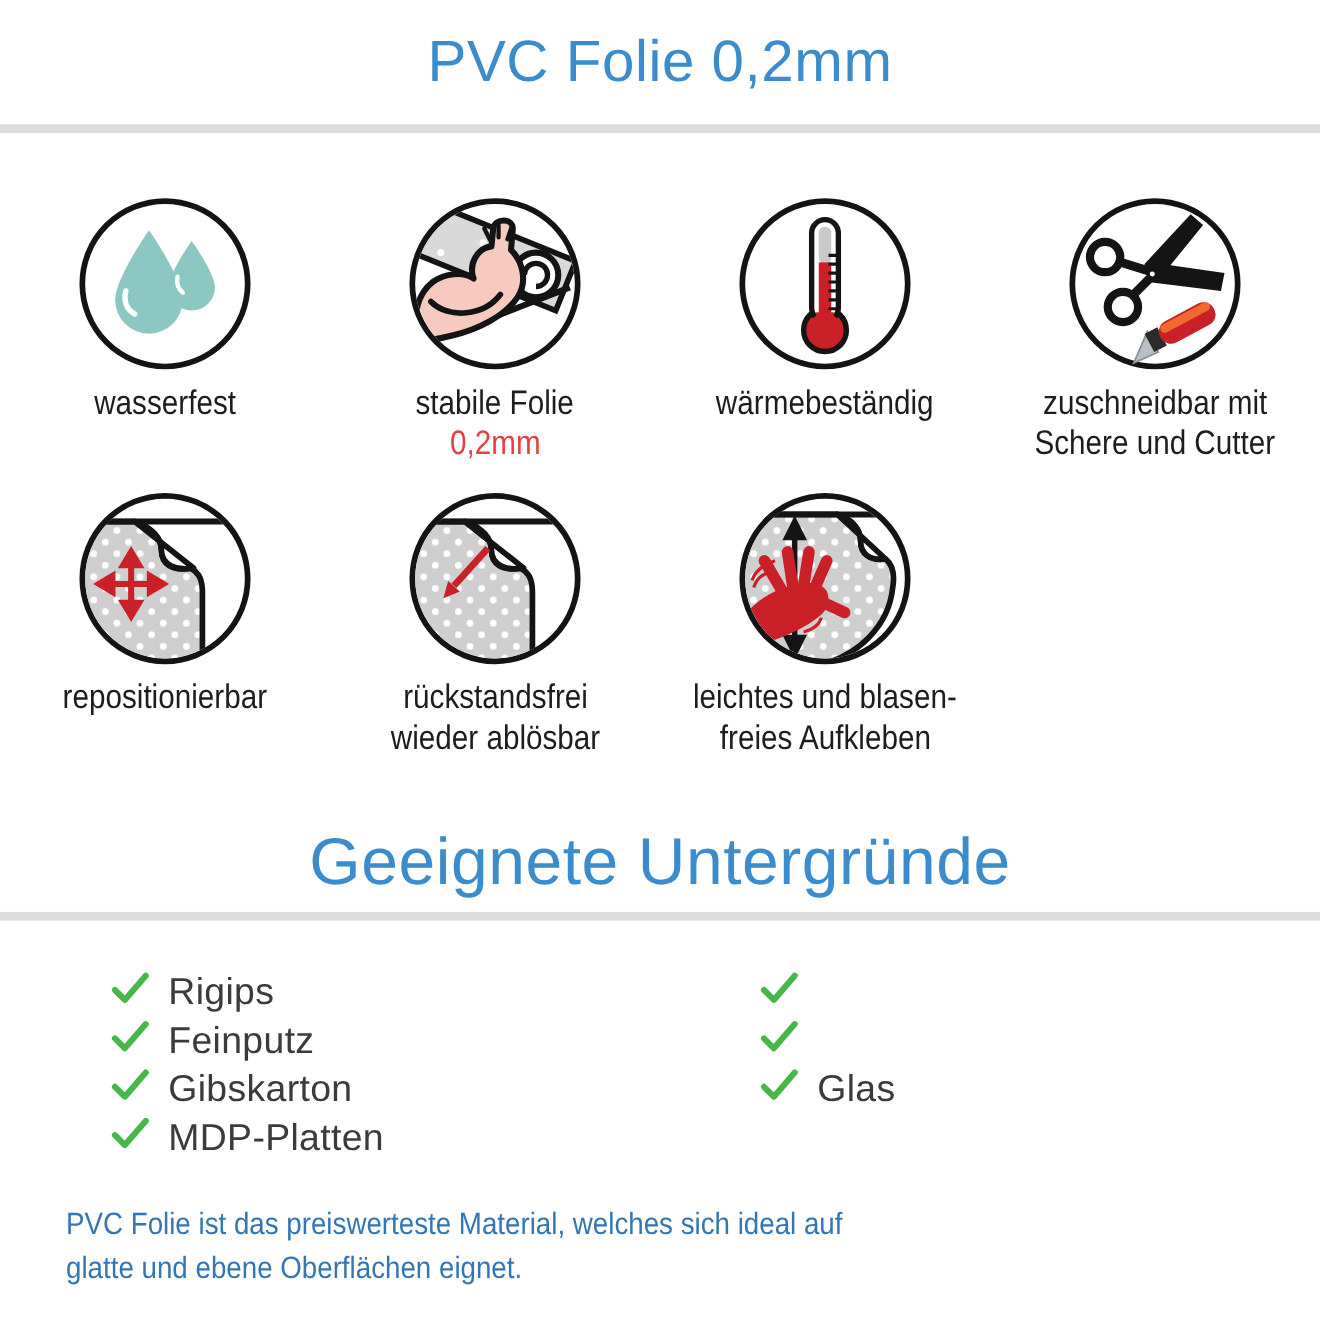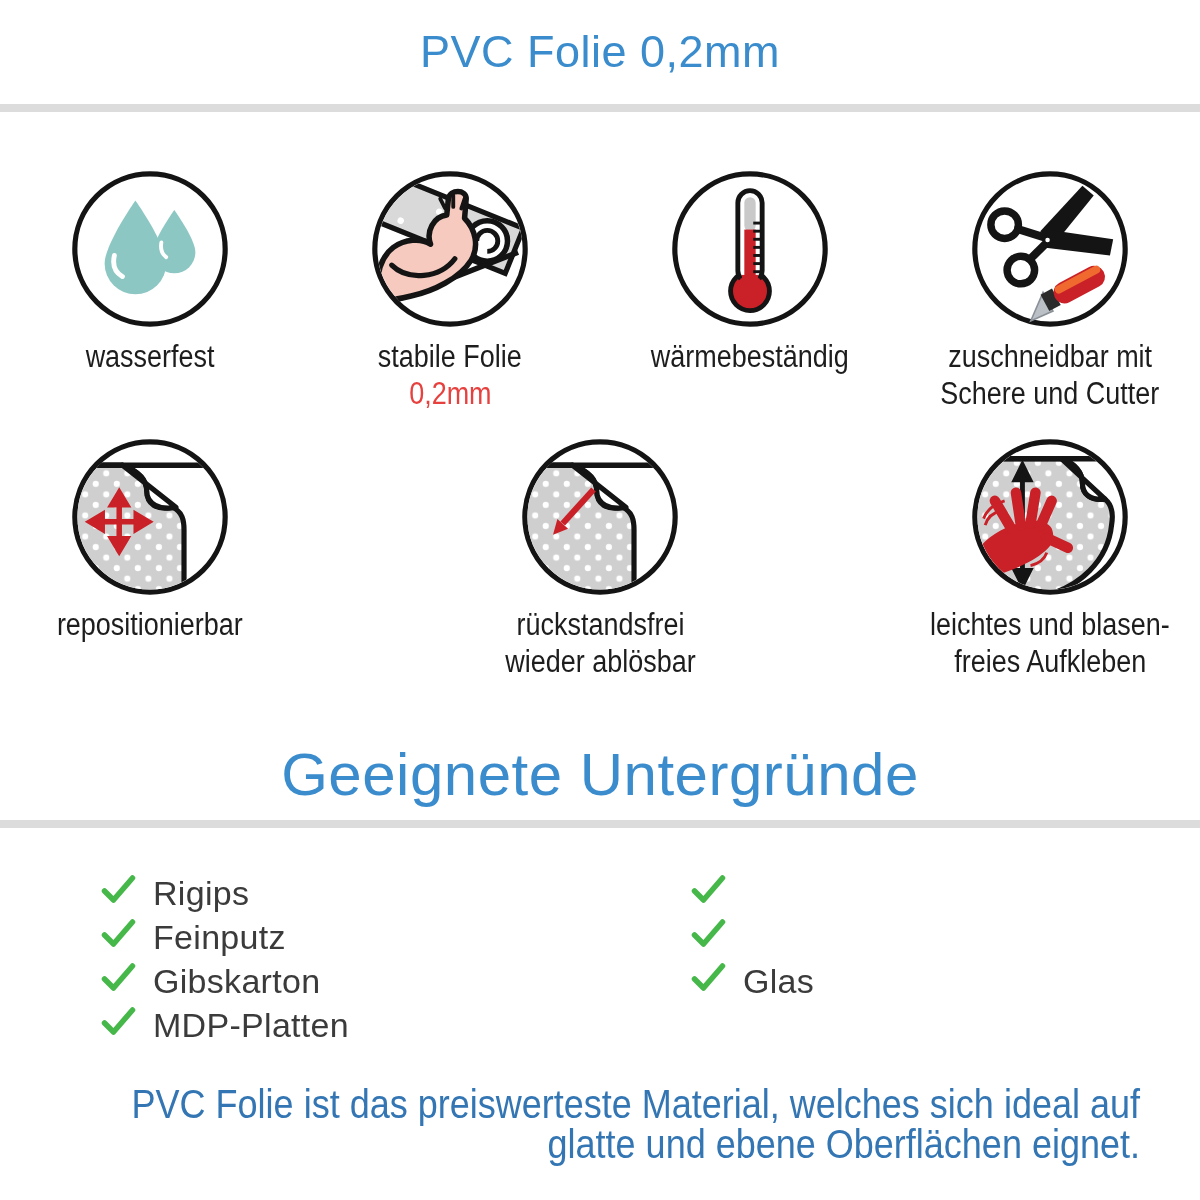--- a/index.html
+++ b/index.html
@@ -6,30 +6,30 @@
   .page{
     position:relative;
     width:1200px;height:1200px;
     background:#fff;
     font-family:"Liberation Sans", sans-serif;
     overflow:hidden;
   }
   .title{
     margin:26px 0 0 0;
     text-align:center;
-    font-size:45px;
+    font-size:53px;
     font-weight:500;
     letter-spacing:.5px;
     color:var(--accent_blue,#3a8ccd);
   }
   .divider{height:8px;background:var(--divider_gray,#dcdcdc);}
   .divider.d1{margin-top:26px;}
   .divider.d2{margin-top:11px;}
 
-  .features-row{display:flex;justify-content:space-between;}
+  .features-row{display:flex;justify-content:flex-start;}
   .row1{margin-top:56px;}
   .row2{margin-top:24px;}
   .feature{width:300px;display:flex;flex-direction:column;align-items:center;}
   .icon-circle{width:162px;height:162px;}
   .icon-circle svg{display:block;width:100%;height:100%;}
   .feature-label{
     margin-top:8px;
     font-size:31px;
     line-height:37px;
     color:#1d1d1d;
@@ -62,23 +62,23 @@
   }
   .substrate-label{
     font-size:34px;
     color:#3b3b3b;
     letter-spacing:.3px;
   }
   .check{width:37px;height:32px;flex:0 0 auto;}
 
   .note{
     margin-top:34px;
-    text-align:right;
+    text-align:left;
     color:var(--note_blue,#3376b3);
-    font-size:40px;
+    font-size:28px;
     line-height:40px;
   }
   .note div{transform:scaleX(.9);transform-origin:50% 50%;}
 
   .ring{fill:#fff;stroke:#141414;stroke-width:3.2;}
   .defs-holder{position:absolute;width:0;height:0;}
 </style>
 </head>
 <body>
 

